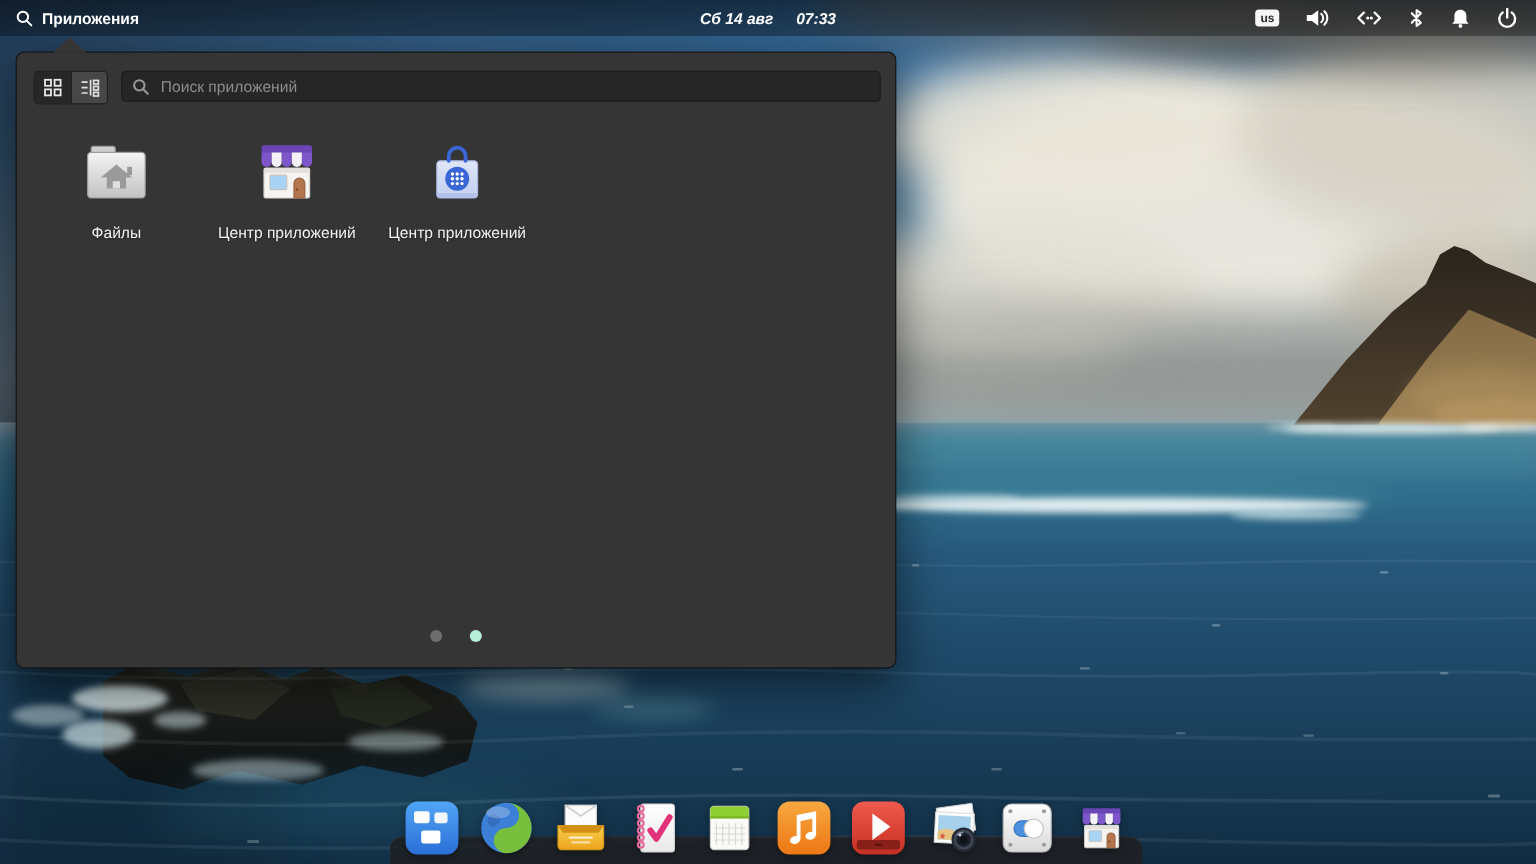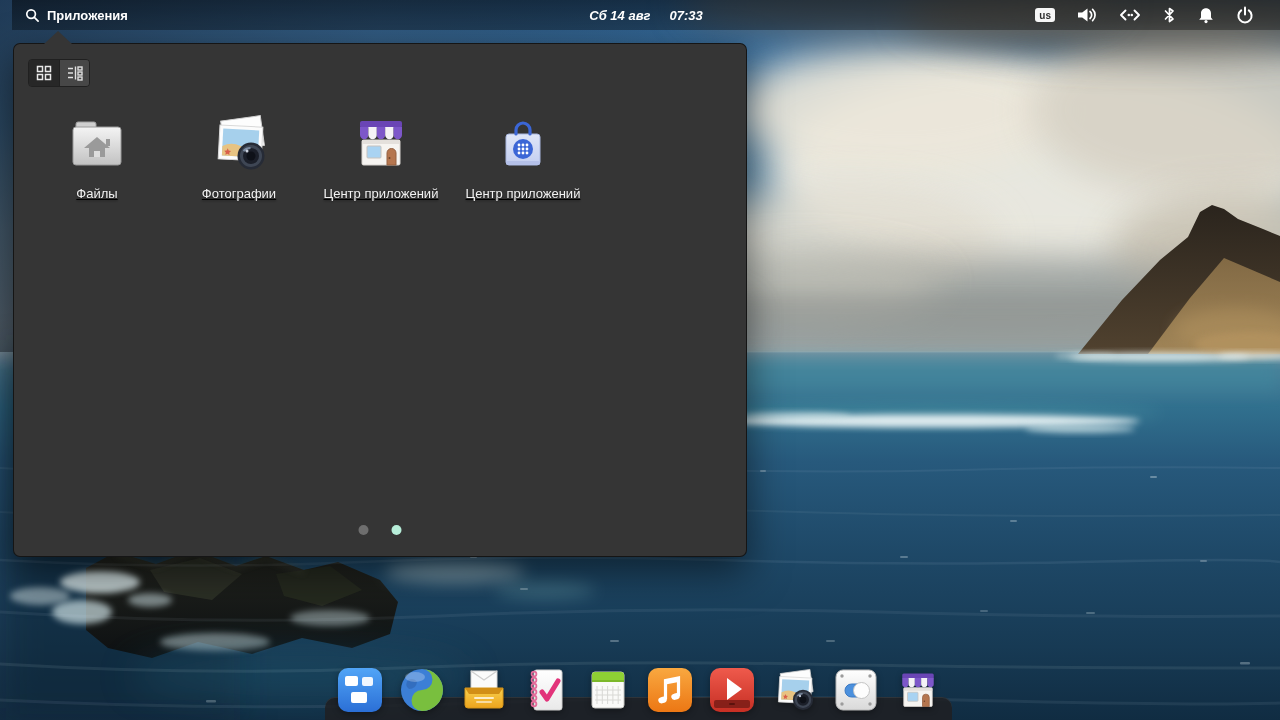--- a/index.html
+++ b/index.html
@@ -2,27 +2,27 @@
 <html><head>
 <meta charset="utf-8">
 <style>
   html,body{margin:0;padding:0;background:#000;}
   .screen{position:relative;width:1280px;height:720px;overflow:hidden;
           font-family:"Liberation Sans",sans-serif;}
   .wallpaper{position:absolute;inset:0;z-index:0;}
 
   
   .panel{position:absolute;top:0;left:0;right:0;height:30px;z-index:30;
-         background:linear-gradient(rgba(0,0,0,.50),rgba(0,0,0,.34));color:#fff;margin-left:12px;}
+         background:linear-gradient(rgba(0,0,0,.50),rgba(0,0,0,.34));color:#fff;}
   .panel-left{position:absolute;left:4px;top:0;height:30px;display:flex;align-items:center;
               gap:7px;padding:0 9px;font-weight:700;font-size:13px;cursor:pointer;}
   .panel-center{position:absolute;left:50%;transform:translateX(-50%);top:0;height:30px;
                 display:flex;align-items:center;gap:19px;font-size:13px;font-weight:700;cursor:pointer;font-style:italic;}
   .panel-right{position:absolute;right:0;top:0;height:30px;display:flex;align-items:center;
-               gap:21px;padding-right:26px;}
+               gap:21px;padding-right:15px;}
   .tray-ico{cursor:pointer;display:block;}
   .kbd-badge{background:#f6f6f6;color:#2d2d2d;font-size:10px;font-weight:700;
              padding:2px 4px 1px;border-radius:3px;line-height:11px;cursor:pointer;}
 
   
   .launcher{position:absolute;left:13px;top:43px;width:734px;height:514px;z-index:20;
             background:#353535;border:1px solid rgba(0,0,0,.6);border-radius:7px;
             box-shadow:0 14px 40px rgba(0,0,0,.55);box-sizing:border-box;}
   .launcher-arrow{position:absolute;top:-13px;left:30px;width:0;height:0;
             border-left:14px solid transparent;border-right:14px solid transparent;
@@ -33,21 +33,21 @@
             background:#474747;border:none;padding:0;cursor:pointer;}
   .vt-btn.active{background:#272727;}
   .vt-btn + .vt-btn{border-left:1px solid #202020;}
   .search-entry{position:absolute;left:87px;top:15px;width:633px;height:26px;box-sizing:border-box;
             background:#262626;border:1px solid #1c1c1c;border-radius:4px;
             display:flex;align-items:center;gap:7px;padding:0 8px;}
   .search-entry input{flex:1;background:transparent;border:none;outline:none;color:#ddd;
             font-size:13px;font-family:inherit;}
   .search-entry input::placeholder{color:#8d8d8d;}
   .app-grid{position:absolute;left:12px;top:67px;display:flex;}
-  .app-cell{width:142px;display:flex;flex-direction:column;align-items:center;cursor:pointer;text-decoration:underline;}
+  .app-cell{width:142px;display:flex;flex-direction:column;align-items:center;cursor:pointer;}
   .icon64{width:64px;height:64px;display:block;}
   .app-label{margin-top:11px;font-size:13px;color:#f2f2f2;text-shadow:0 1px 2px rgba(0,0,0,.4);}
   .page-dots{position:absolute;bottom:21px;left:50%;transform:translateX(-50%);display:flex;gap:23px;}
   .dot{width:10px;height:10px;border-radius:50%;background:#6e6e6e;cursor:pointer;}
   .dot.active{background:#b7eed9;}
 
   
   .dock-bar{position:absolute;left:325px;bottom:0;width:627px;height:23px;z-index:10;
             background:rgba(31,32,35,.88);border-radius:10px 10px 0 0;
             box-shadow:inset 0 1px 0 rgba(255,255,255,.08);}
@@ -414,33 +414,34 @@
               <line x1="2" y1="13.5" x2="7" y2="13.5"></line>
             <line x1="9.5" y1="2.5" x2="9.5" y2="15.5"></line>
             <rect x="12" y="3" width="4" height="3"></rect>
               <rect x="12" y="8" width="4" height="3"></rect>
               <rect x="12" y="13" width="4" height="3"></rect>
           </g>
         </svg>
       </button>
     </div>
 
+    <div class="search-entry">
+      <svg width="15" height="15" viewBox="0 0 16 16">
+        <circle cx="6.5" cy="6.5" r="4.6" fill="none" stroke="#9a9a9a" stroke-width="1.8"></circle>
+        <line x1="10" y1="10" x2="14" y2="14" stroke="#9a9a9a" stroke-width="1.8" stroke-linecap="round"></line>
+      </svg>
+      <input type="text" placeholder="Поиск приложений" style="">
+    </div>
 
     <div class="app-grid">
       <div class="app-cell">
         <svg class="icon64">
             <use href="#ic-files"></use>
           </svg>
         <span class="app-label">Файлы</span>
-      </div>
-      <div class="app-cell">
-        <svg class="icon64">
-            <use href="#ic-photos"></use>
-          </svg>
-        <span class="app-label">Фотографии</span>
       </div>
       <div class="app-cell">
         <svg class="icon64">
             <use href="#ic-appcenter"></use>
           </svg>
         <span class="app-label">Центр приложений</span>
       </div>
       <div class="app-cell">
         <svg class="icon64">
             <use href="#ic-bag"></use>

